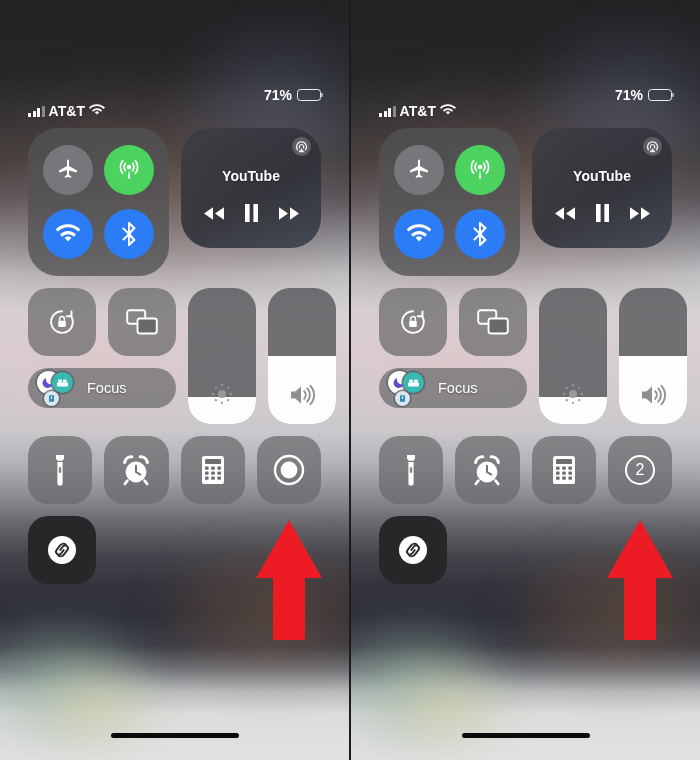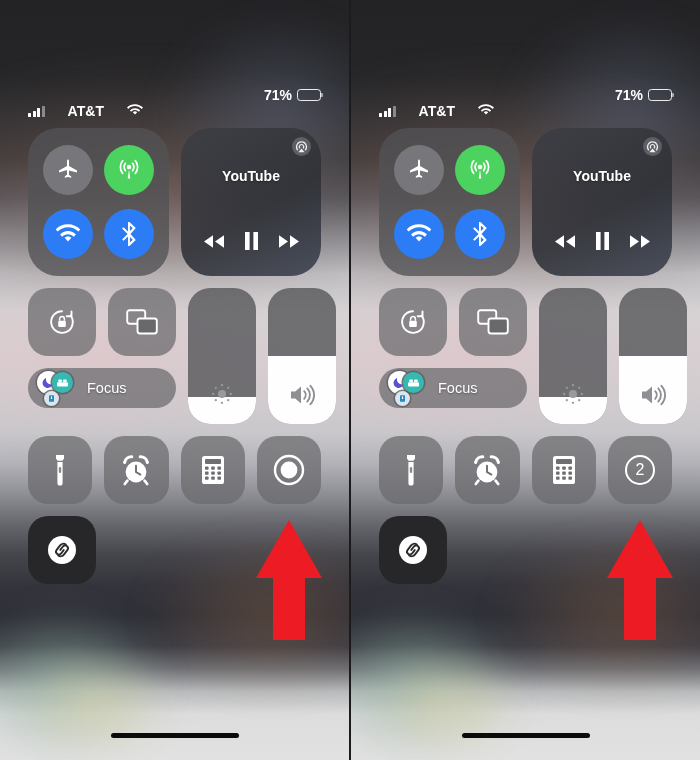--- a/index.html
+++ b/index.html
@@ -61,21 +61,21 @@
     background: radial-gradient(ellipse at 50% 50%, rgba(225,215,170,.55) 0%, rgba(0,0,0,0) 72%);
     filter: blur(14px);
   }
 
   
   .status {
     position: absolute; left: 0; right: 0; top: 84px; height: 22px;
     display: flex; align-items: center; justify-content: space-between;
     padding: 0 28px; color: #fff;
   }
-  .status-left { display: flex; align-items: center; gap: 23px; margin-top: 32px; }
+  .status-left { display: flex; align-items: center; gap: 4px; margin-top: 32px; }
   .bars { display: flex; align-items: flex-end; gap: 1.5px; height: 11px; }
   .bars i { display: block; width: 3px; background: #fff; border-radius: .5px; }
   .bars i:nth-child(1) { height: 4px; }
   .bars i:nth-child(2) { height: 6px; }
   .bars i:nth-child(3) { height: 8.5px; }
   .bars i:nth-child(4) { height: 11px; background: rgba(255,255,255,.42); }
   .carrier { font-size: 14px; font-weight: 600; letter-spacing: .1px; }
   .status-right { display: flex; align-items: center; gap: 5px; }
   .batt-pct { font-size: 14px; font-weight: 600; margin-left: 12px; }
   .batt {
@@ -104,21 +104,21 @@
   .circ {
     width: 50px; height: 50px; border-radius: 50%;
     display: flex; align-items: center; justify-content: center;
   }
   .circ.gray { background: #77777b; }
   .circ.green { background: #4cd25f; }
   .circ.blue { background: #2c7cf6; }
 
   
   .media {
-    position: relative; width: 148px; height: 148px; border-radius: 30px;
+    position: relative; width: 148px; height: 120px; border-radius: 30px;
     background: linear-gradient(150deg, rgba(60,62,68,.88) 0%, rgba(46,48,54,.88) 55%, rgba(58,64,78,.88) 100%);
     display: flex; flex-direction: column; align-items: center;
   }
   .airplay { position: absolute; right: 10px; top: 9px; opacity: .92; }
   .media-title {
     margin-top: 40px; color: #fff; font-size: 14px; font-weight: 600;
     text-shadow: 0 1px 2px rgba(0,0,0,.4);
   }
   .media-ctrls {
     position: absolute; bottom: 22px; left: 0; right: 0;

